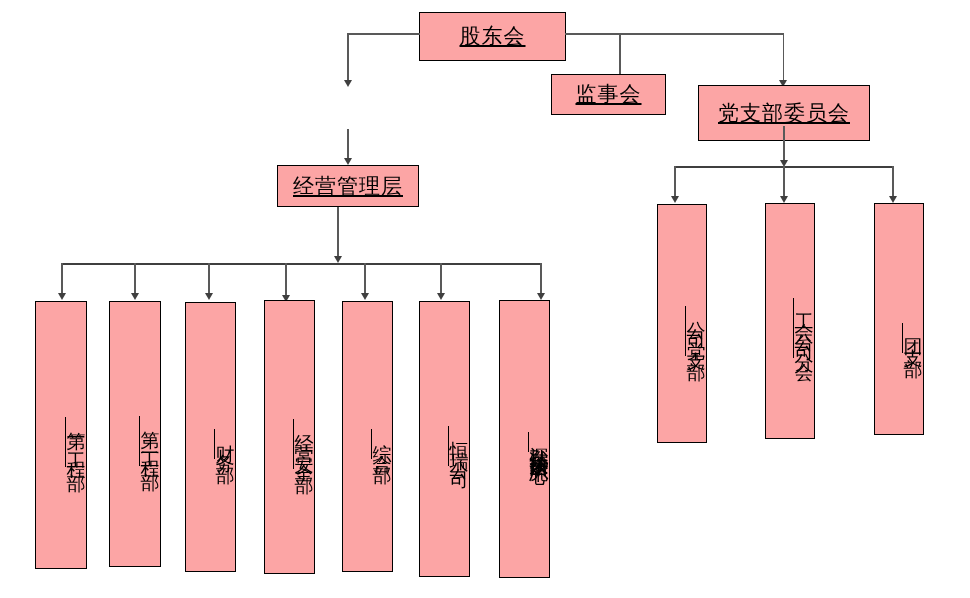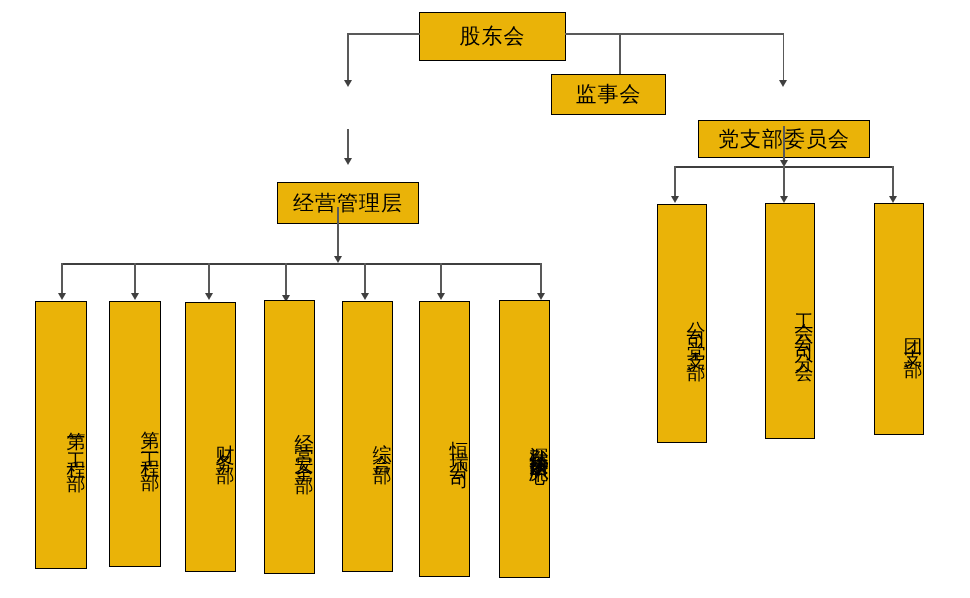--- a/index.html
+++ b/index.html
@@ -16,25 +16,26 @@
     position: relative;
     width: 970px;
     height: 598px;
     background: #ffffff;
     overflow: hidden;
   }
   .node {
     position: absolute;
     box-sizing: border-box;
     border: 1px solid #000000;
-    background: #eab308;
+    background: #fca5a5;
     display: flex;
     align-items: center;
     justify-content: center;
     line-height: 1.0;
+    text-decoration: underline;
   }
   .node.horiz {
     font-size: 21px;
     letter-spacing: 1px;
   }
   .node.vert {
     writing-mode: vertical-rl;
     text-orientation: upright;
     font-size: 19px;
     letter-spacing: 10px;
@@ -80,28 +81,28 @@
   <div class="conn v" style="left:619px; top:33px; height:50px;"></div>
   <div class="arrow" style="left:615.6px; top:80px;"></div>
   <div class="conn v" style="left:782.5px; top:33px; height:50px;"></div>
   <div class="arrow" style="left:779.1px; top:80px;"></div>
 
 
   <div class="node horiz" style="left:551px; top:74px; width:115px; height:41px;">
     <span class="nlabel">监事会</span>
   </div>
 
-  <div class="node horiz" style="left:698px; top:85px; width:172px; height:38px;margin-top:35px;">
+  <div class="node horiz" style="left:698px; top:85px; width:172px; height:56px;">
     <span class="nlabel">党支部委员会</span>
   </div>
 
   <div class="conn v" style="left:347px; top:129px; height:31px;"></div>
   <div class="arrow" style="left:343.6px; top:158px;"></div>
 
-  <div class="node horiz" style="left:277px; top:165px; width:142px; height:42px;margin-top:17px;">
+  <div class="node horiz" style="left:277px; top:165px; width:142px; height:42px;">
     <span class="nlabel">经营管理层</span>
   </div>
 
   <div class="conn v" style="left:337px; top:207px; height:52px;"></div>
   <div class="arrow" style="left:333.6px; top:256px;"></div>
   <div class="conn h dark" style="left:61px; top:263px; width:480px;"></div>
 
   <div class="conn v" style="left:61px; top:263px; height:34px;"></div>
   <div class="arrow" style="left:57.6px; top:293px;"></div>
 

